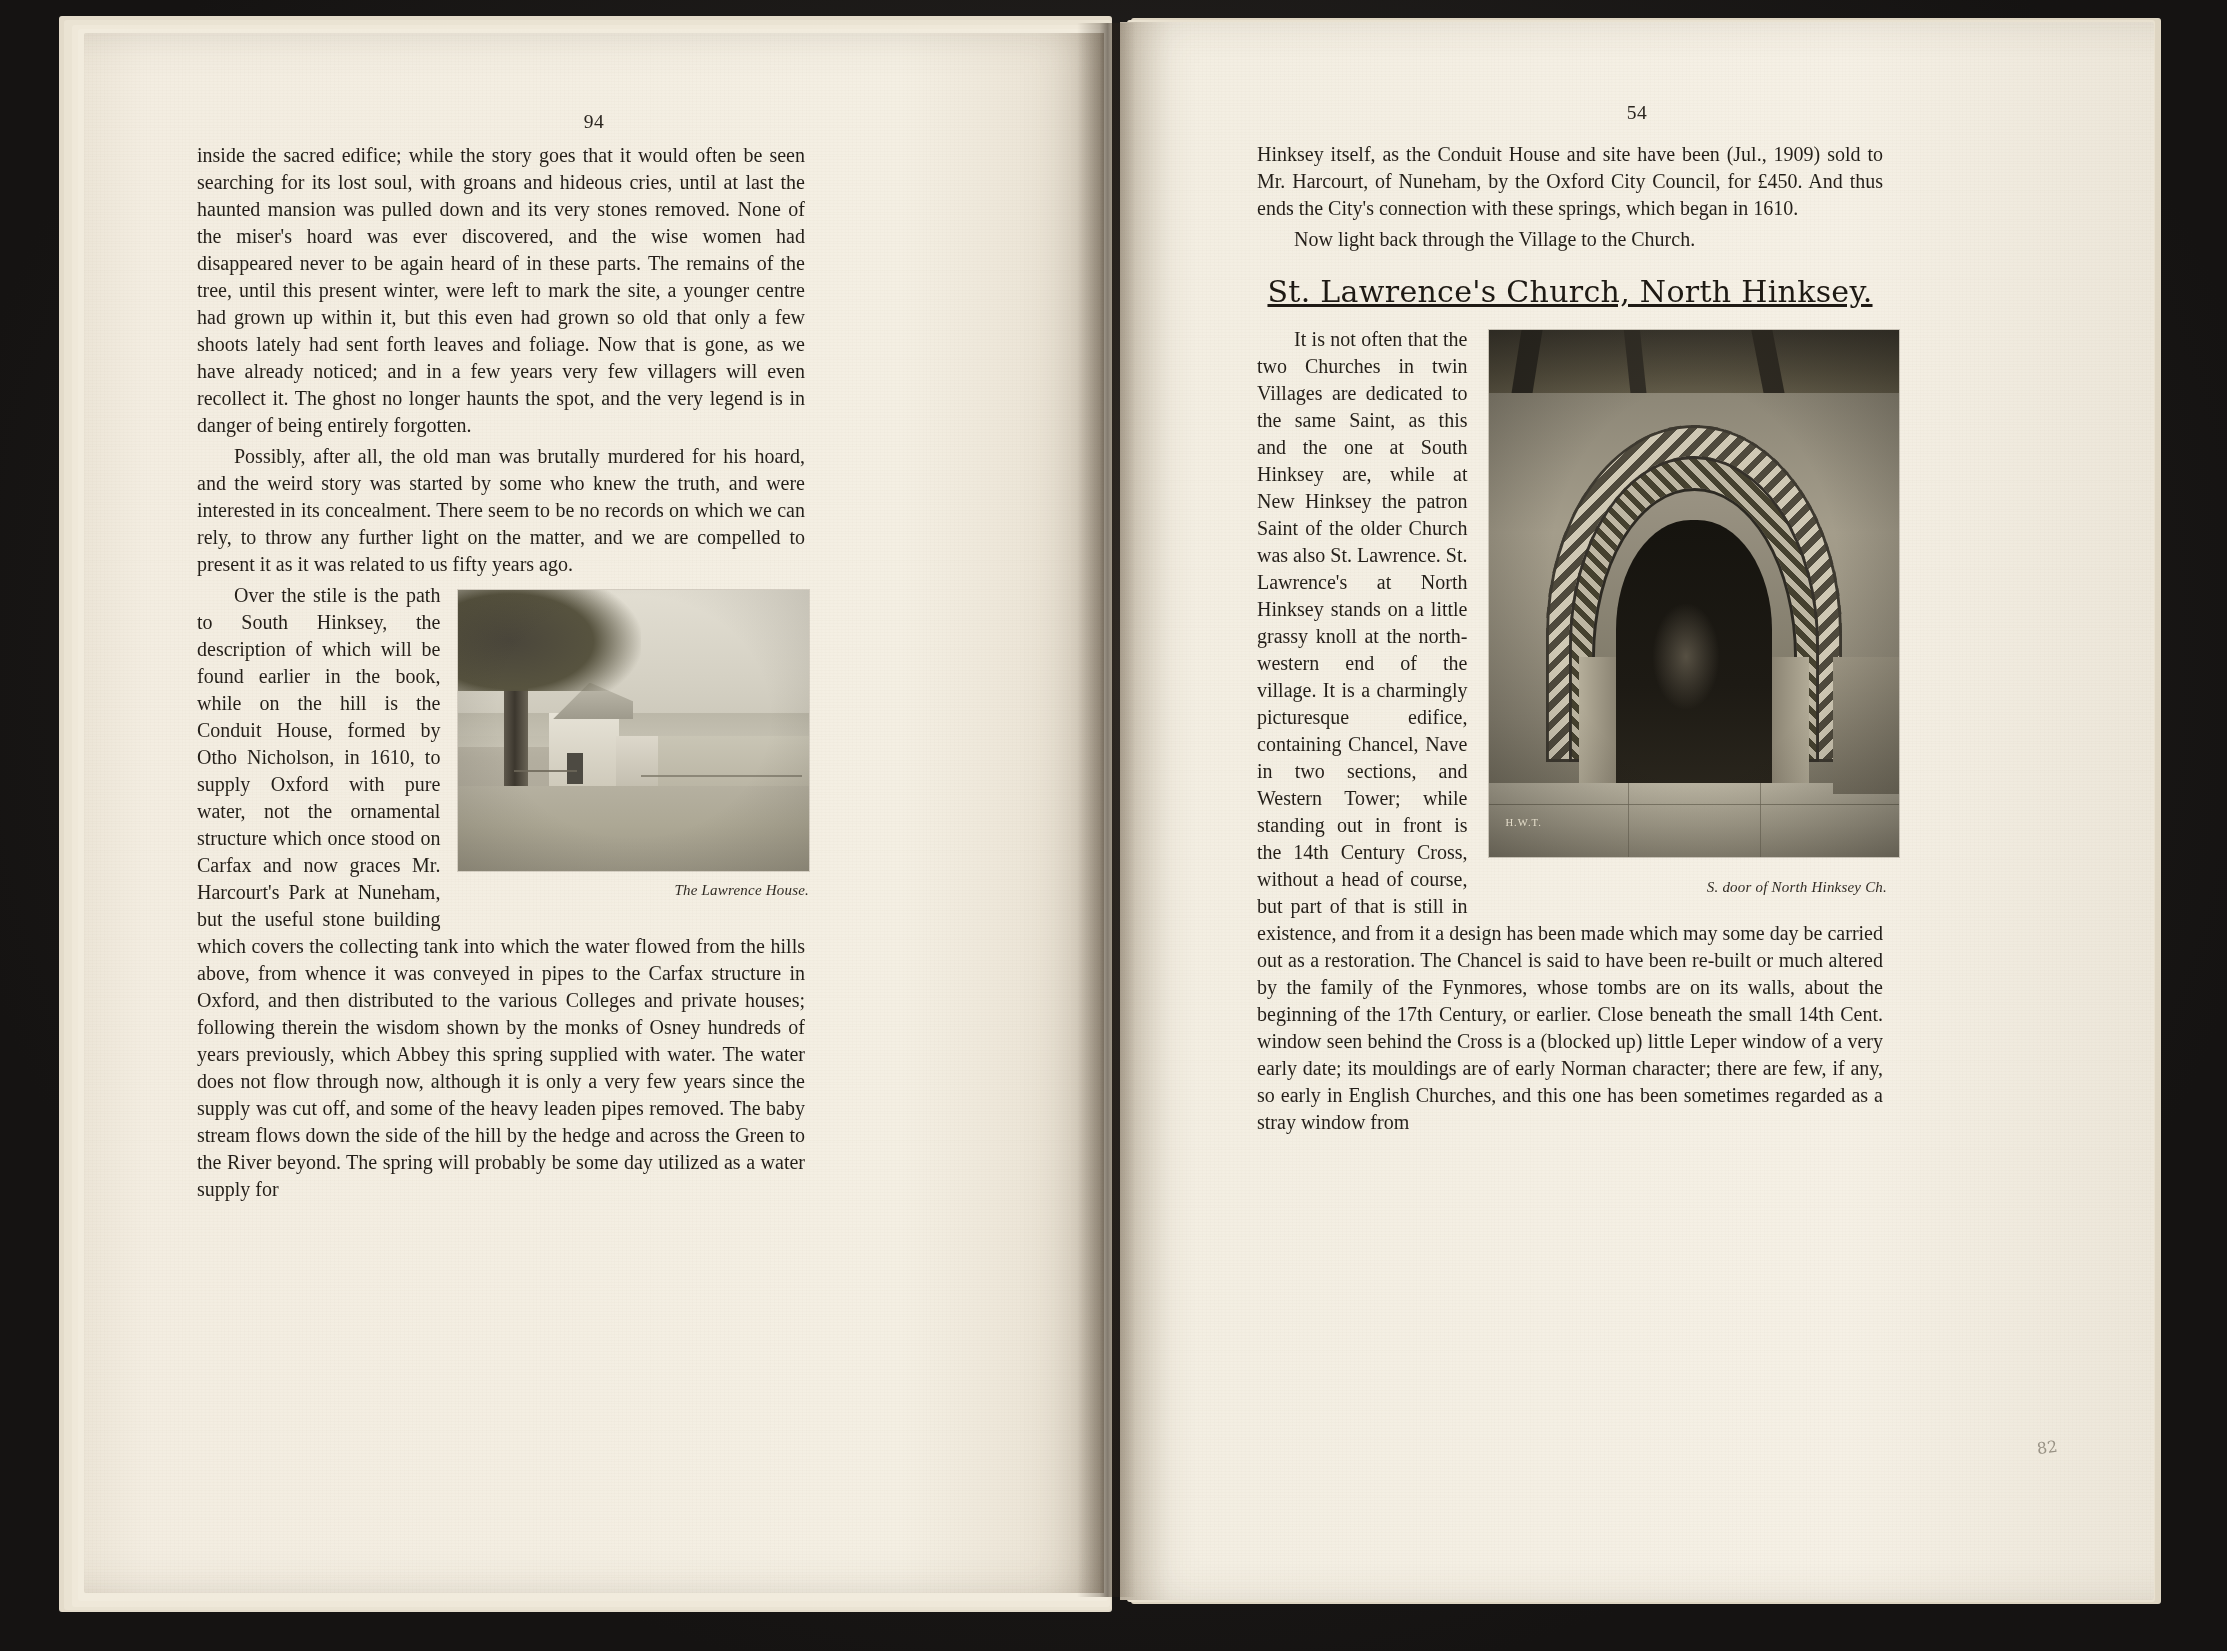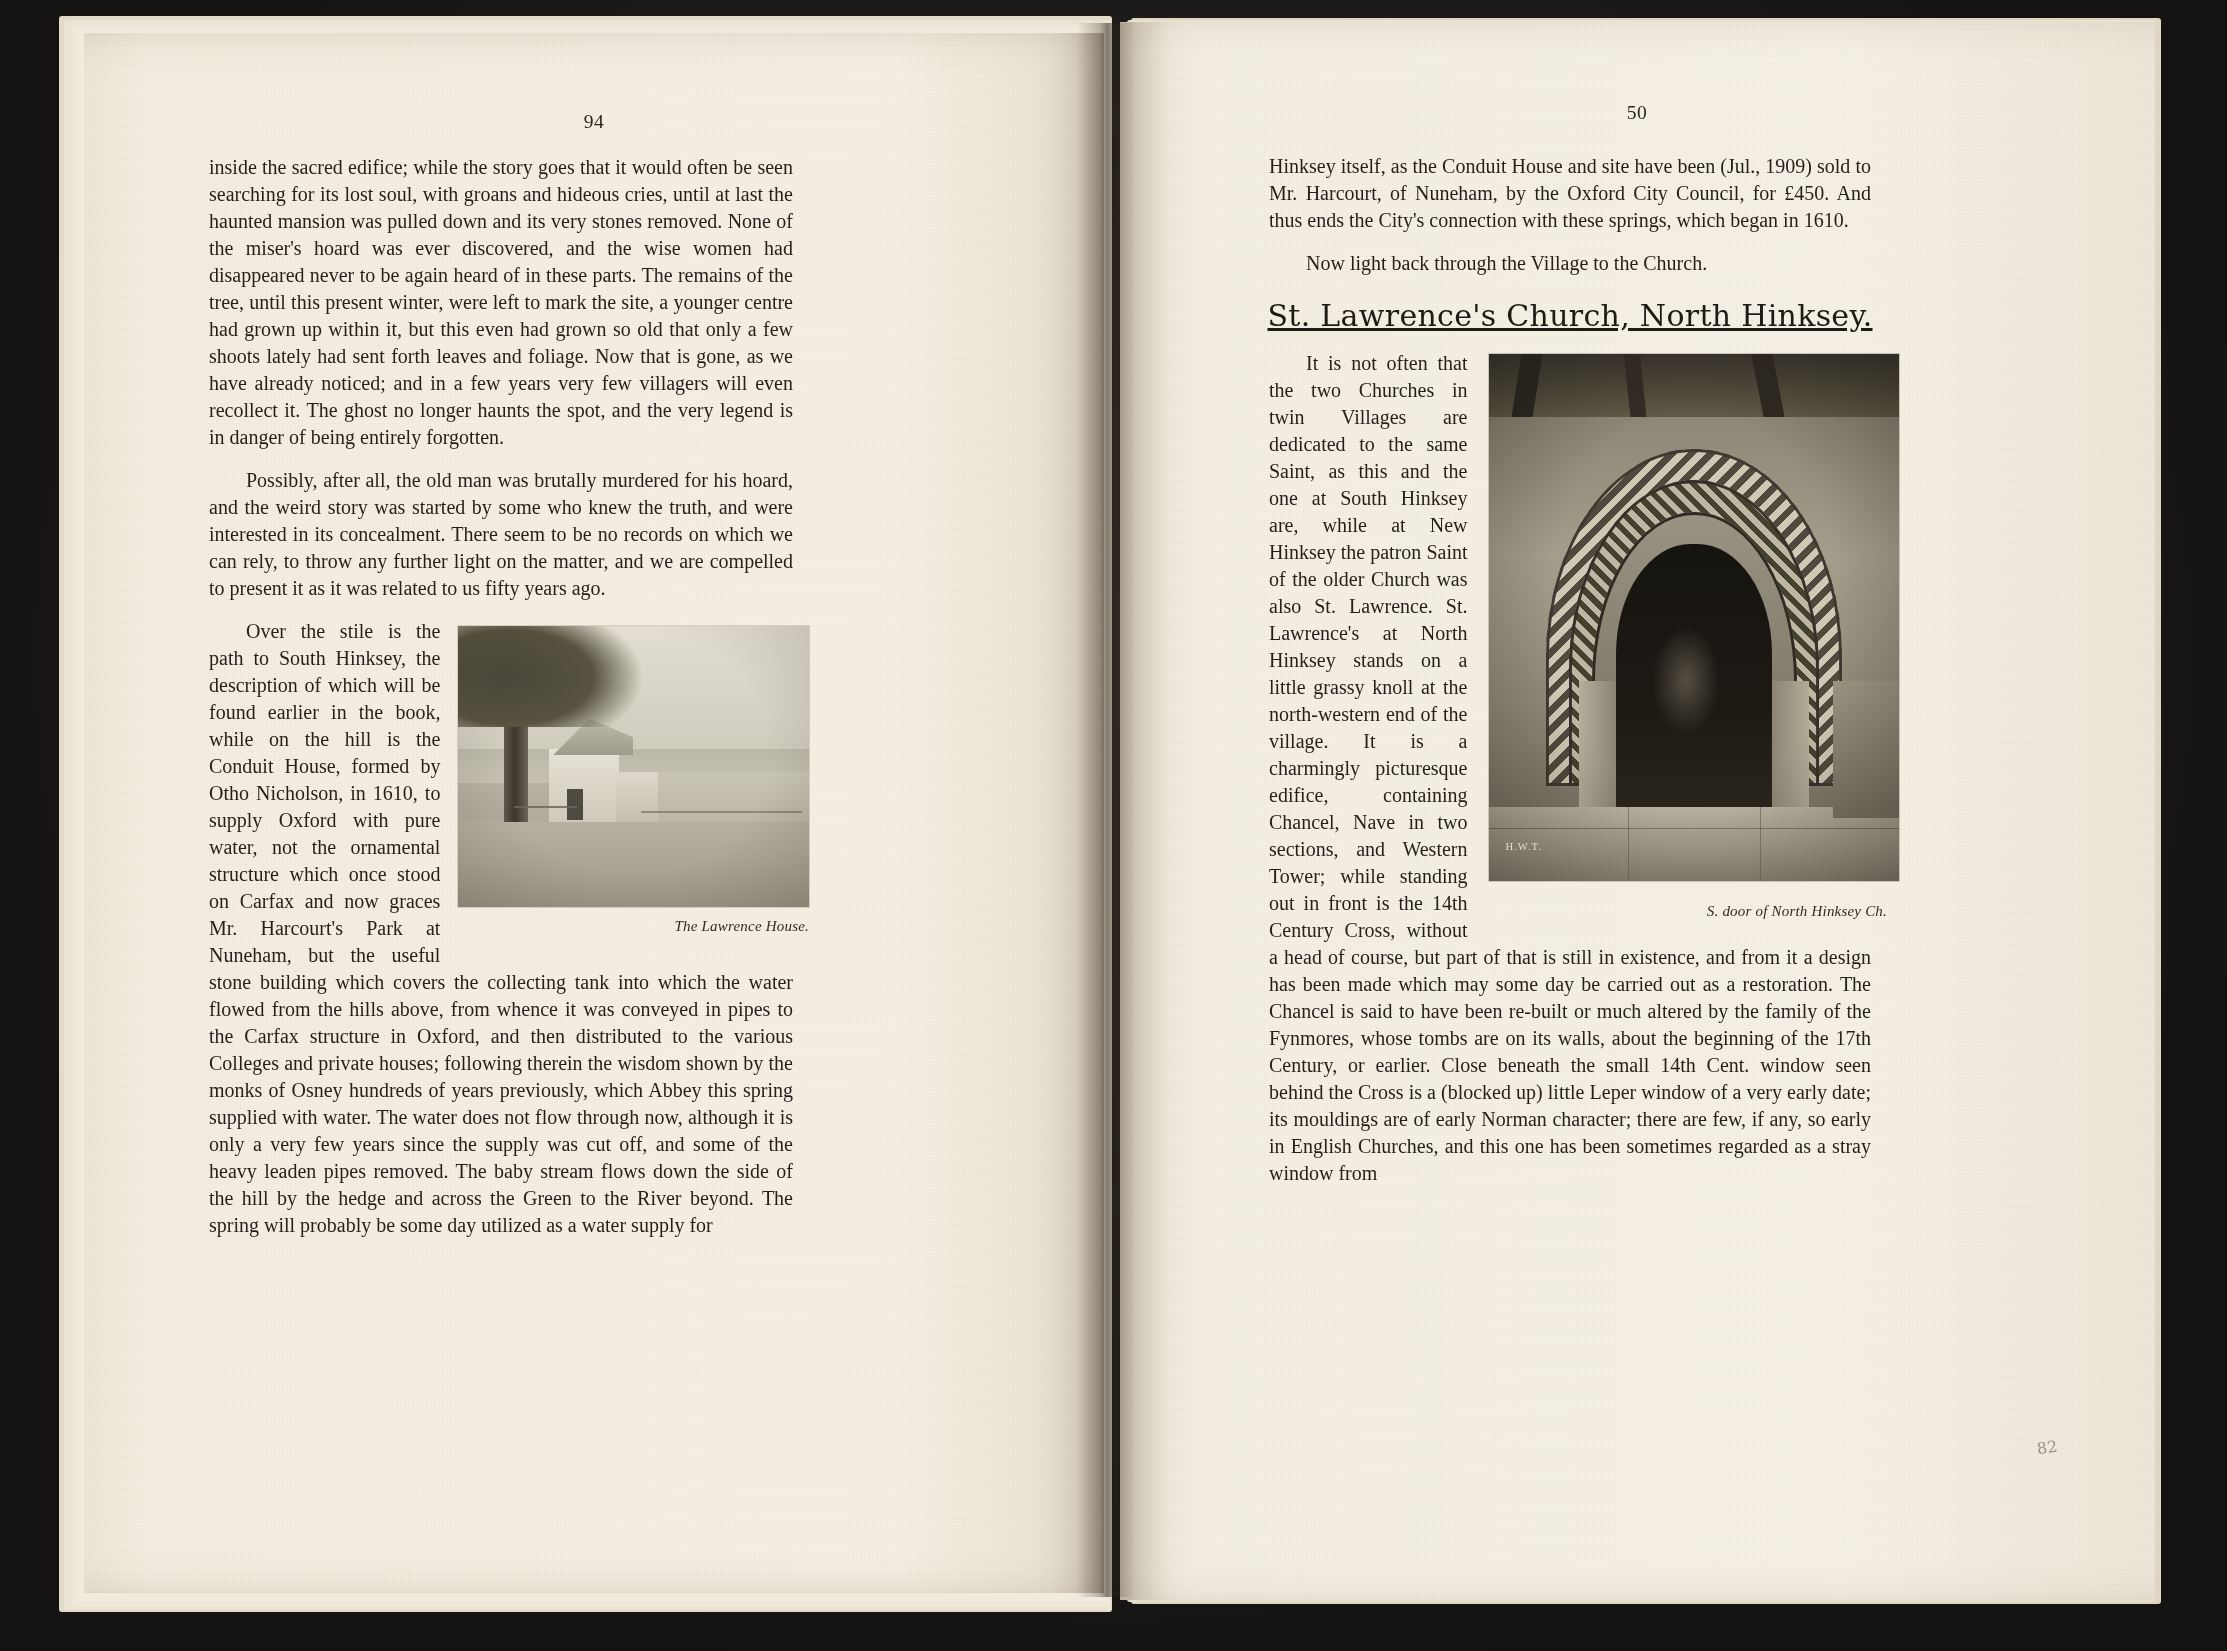--- a/index.html
+++ b/index.html
@@ -93,21 +93,21 @@
 
   .col {
     position: absolute;
     color: #241f19;
     font-size: 20px;
     line-height: 27px;
     text-align: justify;
     text-justify: inter-word;
     hyphens: manual;
   }
-  .col p { margin: 16px; }
+  .col p { margin: 4px; }
   .col p + p { margin-top: 0px; }
   .indent { text-indent: 37px; }
 
   
   figure { margin: 0; padding: 0; }
   .cap {
     font-style: italic;
     font-size: 15px;
     color: #2f2a23;
     text-align: right;
@@ -204,21 +204,21 @@
       </figure>
 
       <p class="para indent">Over the stile is the path to South Hinksey, the description of which will be found earlier in the book, while on the hill is the Conduit House, formed by Otho Nicholson, in 1610, to supply Oxford with pure water, not the ornamental structure which once stood on Carfax and now graces Mr. Harcourt's Park at Nuneham, but the useful stone building which covers the collecting tank into which the water flowed from the hills above, from whence it was conveyed in pipes to the Carfax structure in Oxford, and then distributed to the various Colleges and private houses; following therein the wisdom shown by the monks of Osney hundreds of years previously, which Abbey this spring supplied with water. The water does not flow through now, although it is only a very few years since the supply was cut off, and some of the heavy leaden pipes removed. The baby stream flows down the side of the hill by the hedge and across the Green to the River beyond. The spring will probably be some day utilized as a water supply for</p>
     </div>
 
   </div>
 
   <div class="page page-right">
     <div class="grain"></div>
 
-    <div class="folio" style="top:80px;">50</div>
+    <div class="folio" style="top:80px;">54</div>
 
     <div class="col" style="left:133px; top:115px; width:634px;">
 
       <p class="para">Hinksey itself, as the Conduit House and site have been (Jul., 1909) sold to Mr. Harcourt, of Nuneham, by the Oxford City Council, for £450. And thus ends the City's connection with these springs, which began in 1610.</p>
       <p class="para indent">Now light back through the Village to the Church.</p>
 
       <h2 class="section-title" style="margin:25px 0 21.5px 0;text-decoration:underline;">St. Lawrence's Church, North Hinksey.</h2>
 
       <figure class="float-right" style="width:398px; margin-top:3.9px; margin-left:21.5px;">
         <div style="width:410px; height:527px; position:relative; overflow:hidden;

